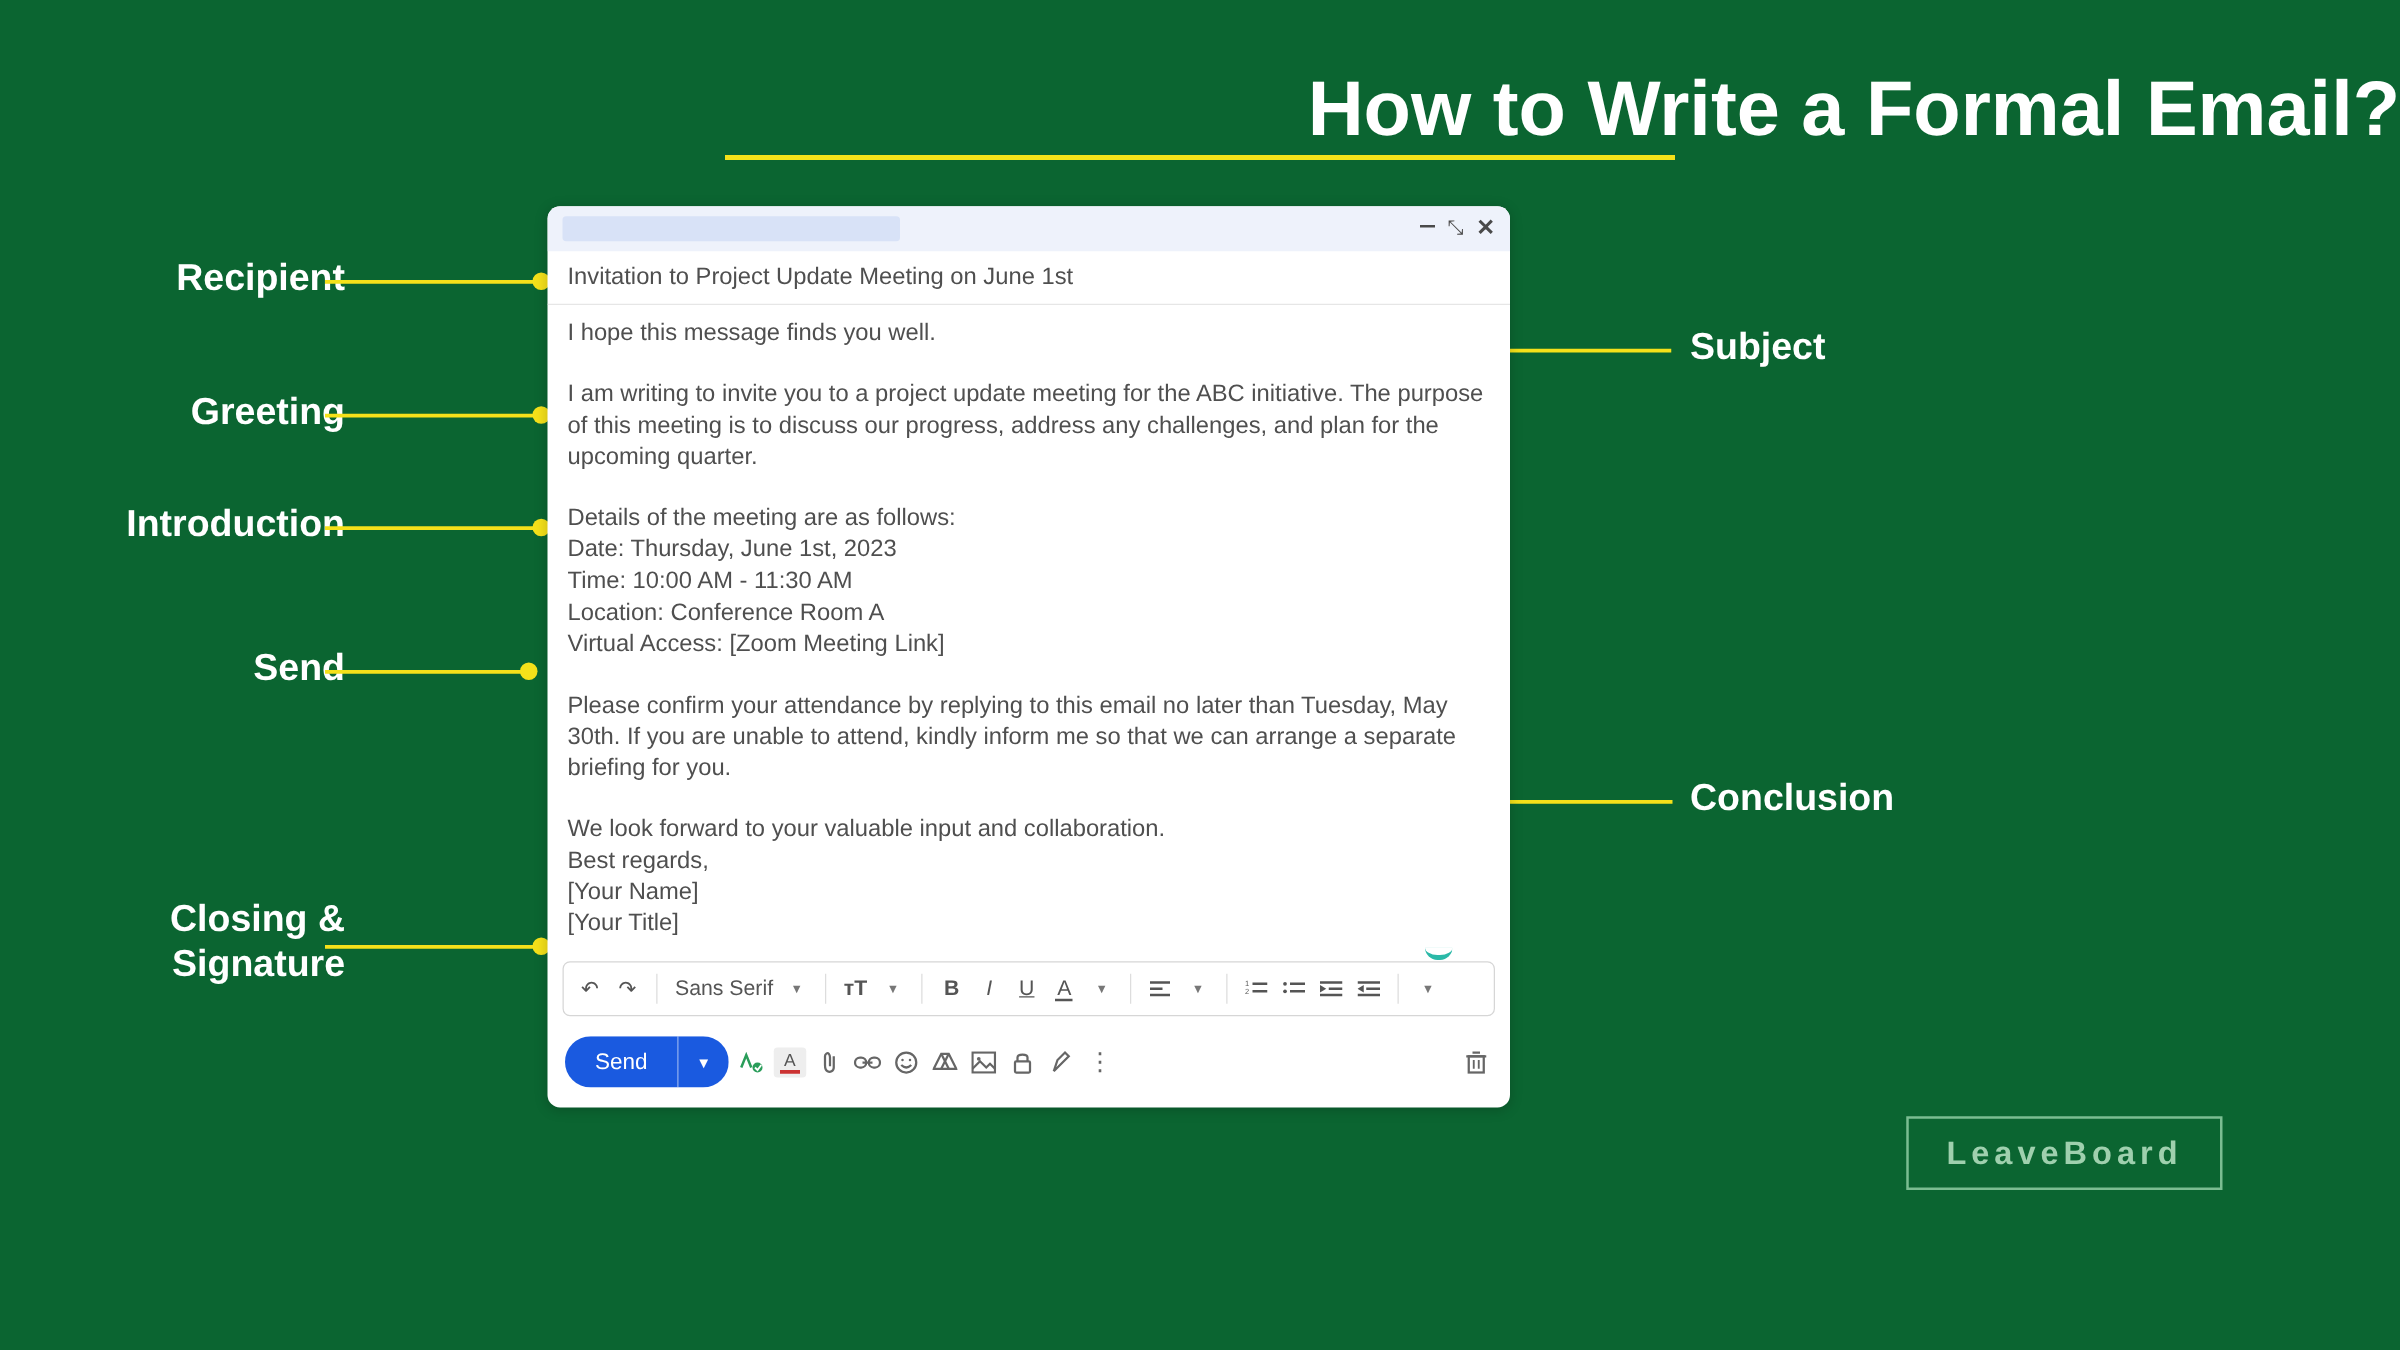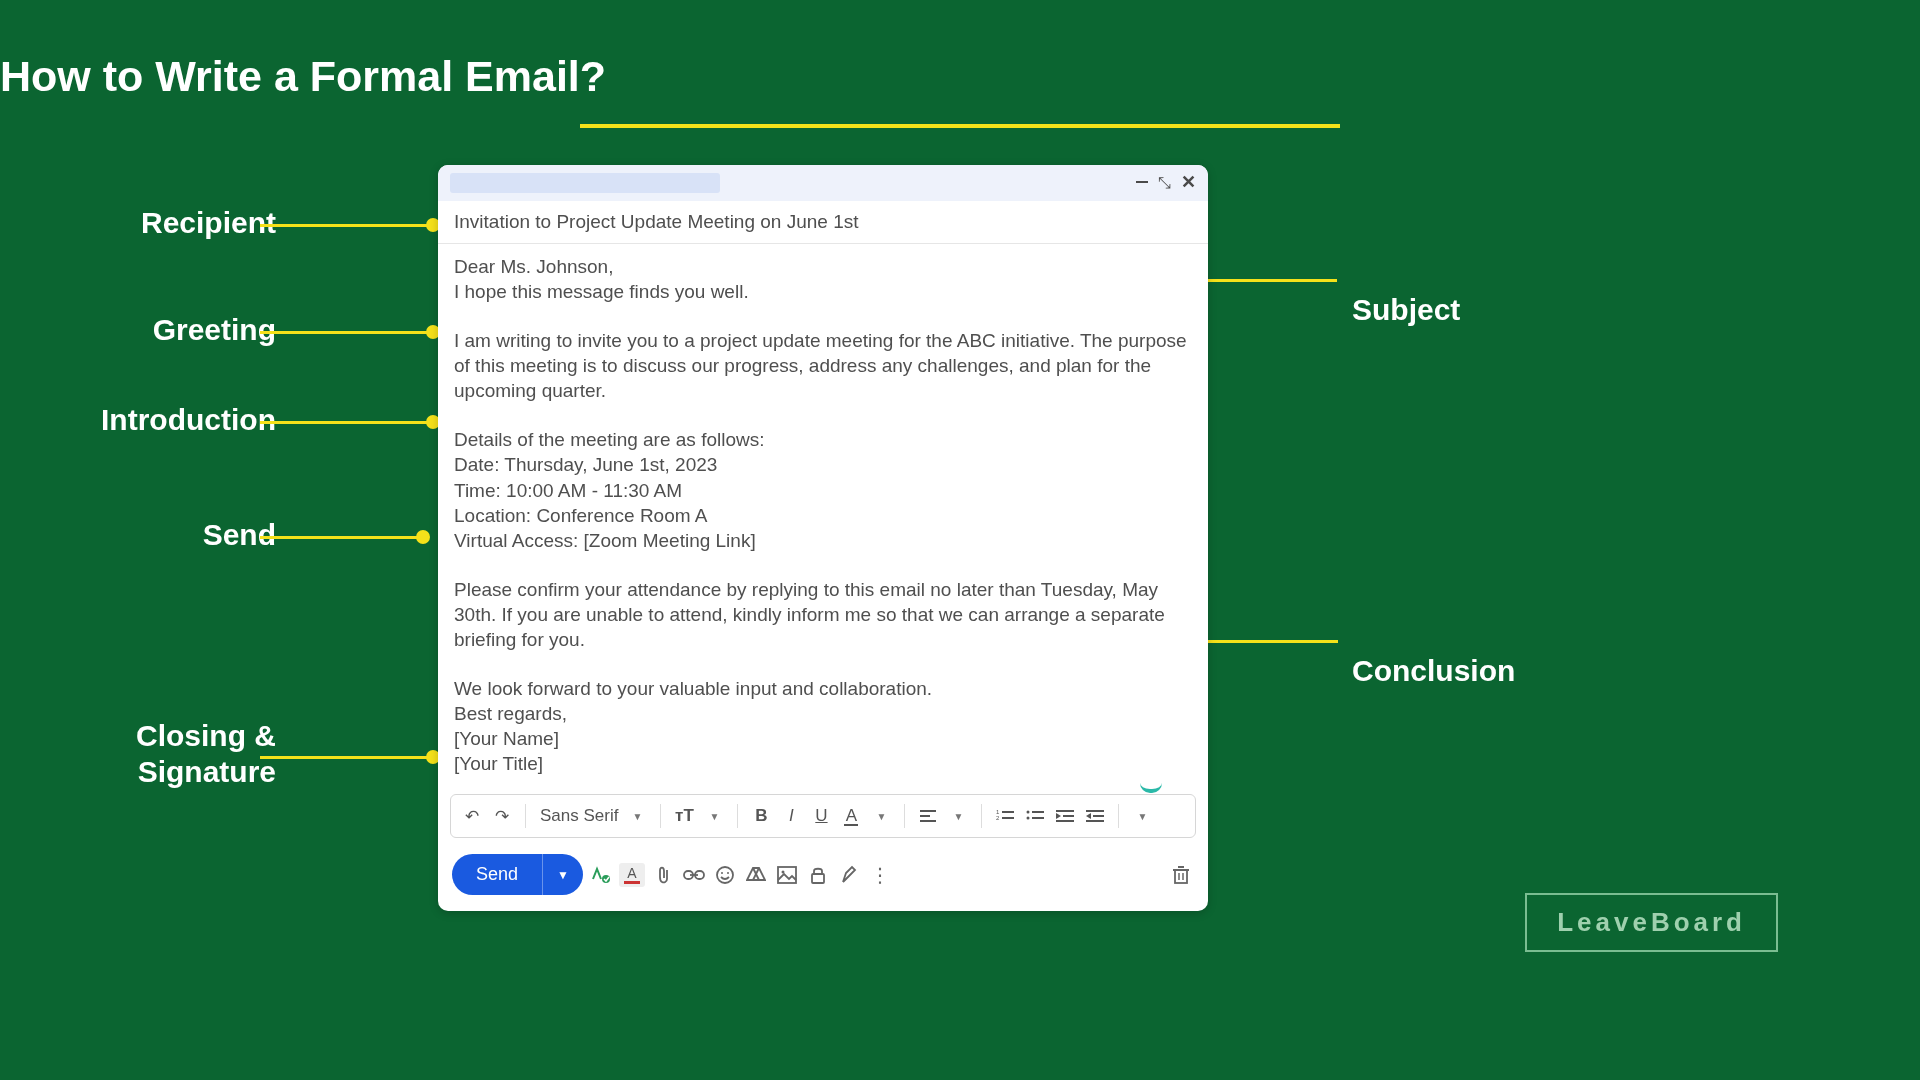--- a/index.html
+++ b/index.html
@@ -9,23 +9,23 @@
     background: #0b6531;
     font-family: Arial, Helvetica, sans-serif;
     position: relative;
     overflow: hidden;
   }
   .title {
     position: absolute;
     top: 52px;
     left: 0;
     width: 100%;
-    text-align: left;
+    text-align: right;
     color: #fff;
-    font-size: 43px;
+    font-size: 62px;
     font-weight: 700;
   }
   .title-underline {
     position: absolute;
     top: 124px;
     left: 50%;
     transform: translateX(-50%);
     width: 760px;
     height: 4px;
     background: #f5e11a;
@@ -141,21 +141,21 @@
   .action-bar .spacer { flex:1; }
 
   
   .label {
     position:absolute;
     color:#fff;
     font-size:30px;
     font-weight:700;
   }
   .label.left { text-align:right;margin-left:36px; }
-  .label.right { text-align:left;margin-top:32px; }
+  .label.right { text-align:left; }
 
   
   .line {
     position:absolute;
     height:3px;
     background:#f5e11a;
   }
   .dot {
     position:absolute;
     width:14px; height:14px;
@@ -229,21 +229,20 @@
     <div class="selected"></div>
     <div class="win-controls">
       <span><span class="minimize-glyph"></span></span>
       <span class="collapse-glyph">⤡</span>
       <span class="close-glyph">✕</span>
     </div>
   </div>
   <div class="row">Invitation to Project Update Meeting on June 1st</div>
 
   <div class="body-area">
-    <p class="tight">Dear Ms. Johnson,</p>
     <p>I hope this message finds you well.</p>
 
     <p>I am writing to invite you to a project update meeting for the ABC initiative. The purpose of this meeting is to discuss our progress, address any challenges, and plan for the upcoming quarter.</p>
 
     <p class="tight">Details of the meeting are as follows:</p>
     <p class="tight">Date: Thursday, June 1st, 2023</p>
     <p class="tight">Time: 10:00 AM - 11:30 AM</p>
     <p class="tight">Location: Conference Room A</p>
     <p>Virtual Access: [Zoom Meeting Link]</p>
 

